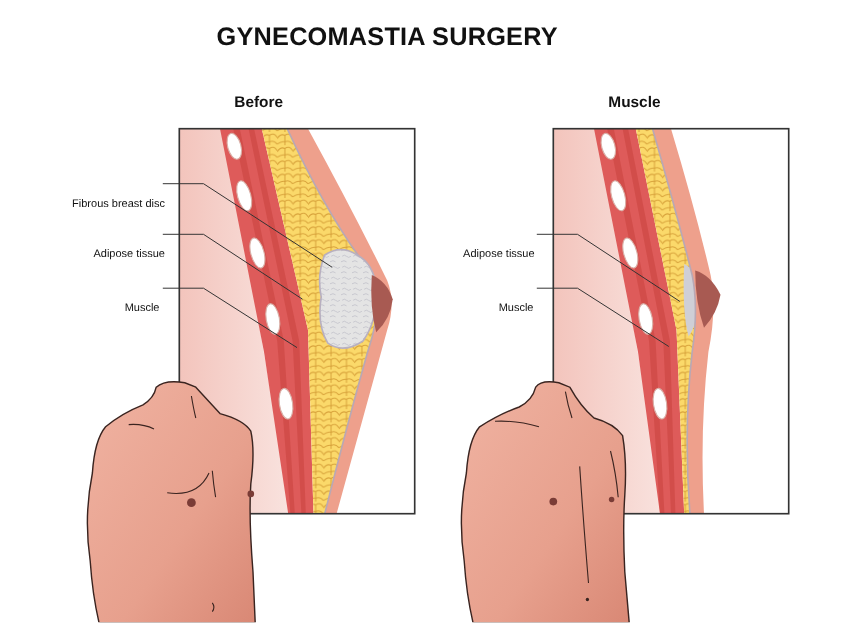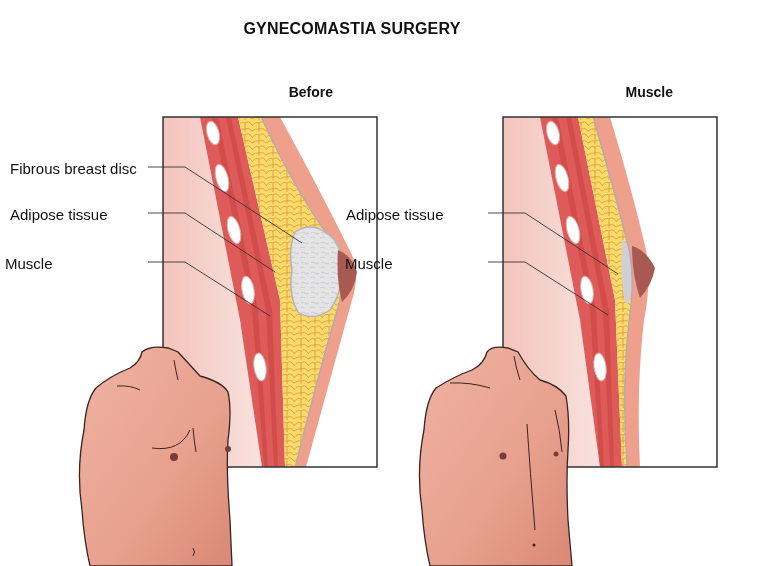--- a/index.html
+++ b/index.html
@@ -1,21 +1,21 @@
 <!DOCTYPE html>
 <html><head>
 <meta charset="utf-8">
 <style>
   html, body { margin:0; padding:0; background:#ffffff; }
   body { width:766px; height:566px; position:relative; overflow:hidden;
          font-family:"Liberation Sans", "DejaVu Sans", sans-serif; color:#111; }
   .title { position:absolute; left:0; width:704px; top:20px; text-align:center;
-           font-size:16px; font-weight:bold; letter-spacing:0.2px; }
-  .panel-label { position:absolute; top:84px; font-size:14px; font-weight:bold; text-align:right; width:120px; }
-  .callout { position:absolute; font-size:15px; text-align:left; width:140px; white-space:nowrap; }
+           font-size:23px; font-weight:bold; letter-spacing:0.2px; }
+  .panel-label { position:absolute; top:84px; font-size:14px; font-weight:bold; text-align:left; width:120px; }
+  .callout { position:absolute; font-size:10px; text-align:right; width:140px; white-space:nowrap;margin-top:20px; }
   svg.art { position:absolute; left:0; top:0; }
 </style>
 </head>
 <body>
 
 <div class="title">GYNECOMASTIA SURGERY</div>
 
 <div class="panel-label" style="left:213px;">Before</div>
 <div class="panel-label" style="left:553px;">Muscle</div>
 

